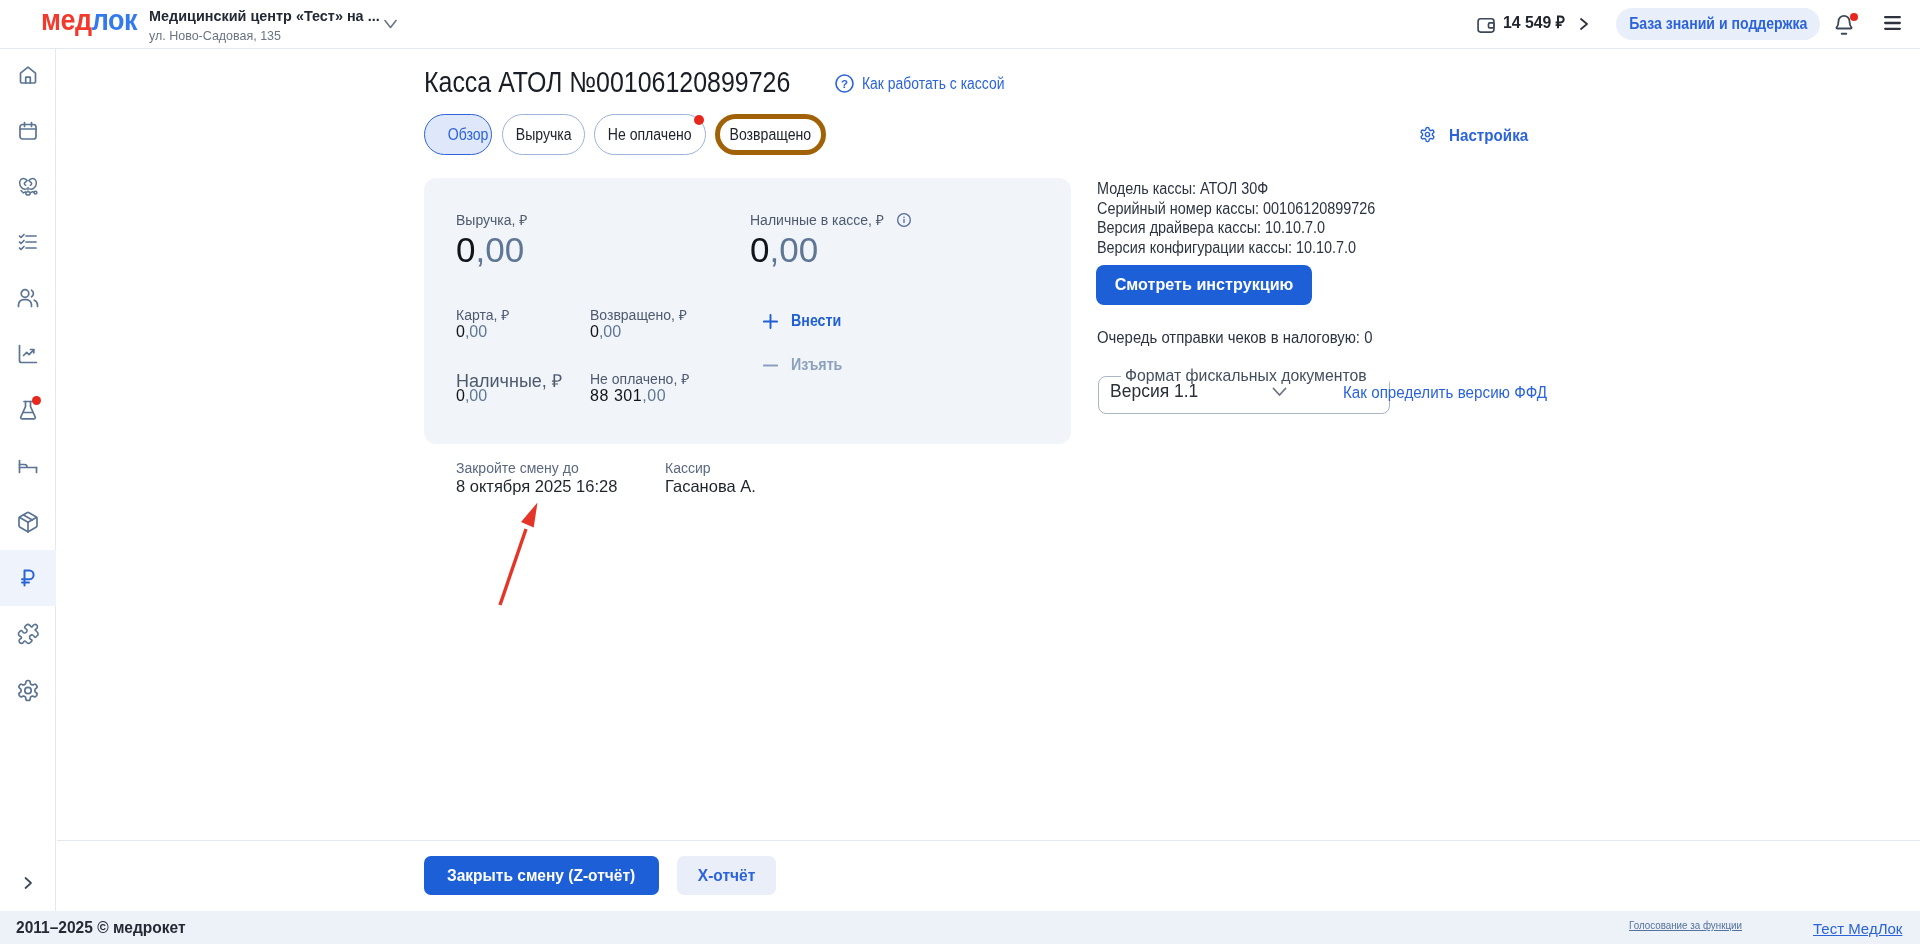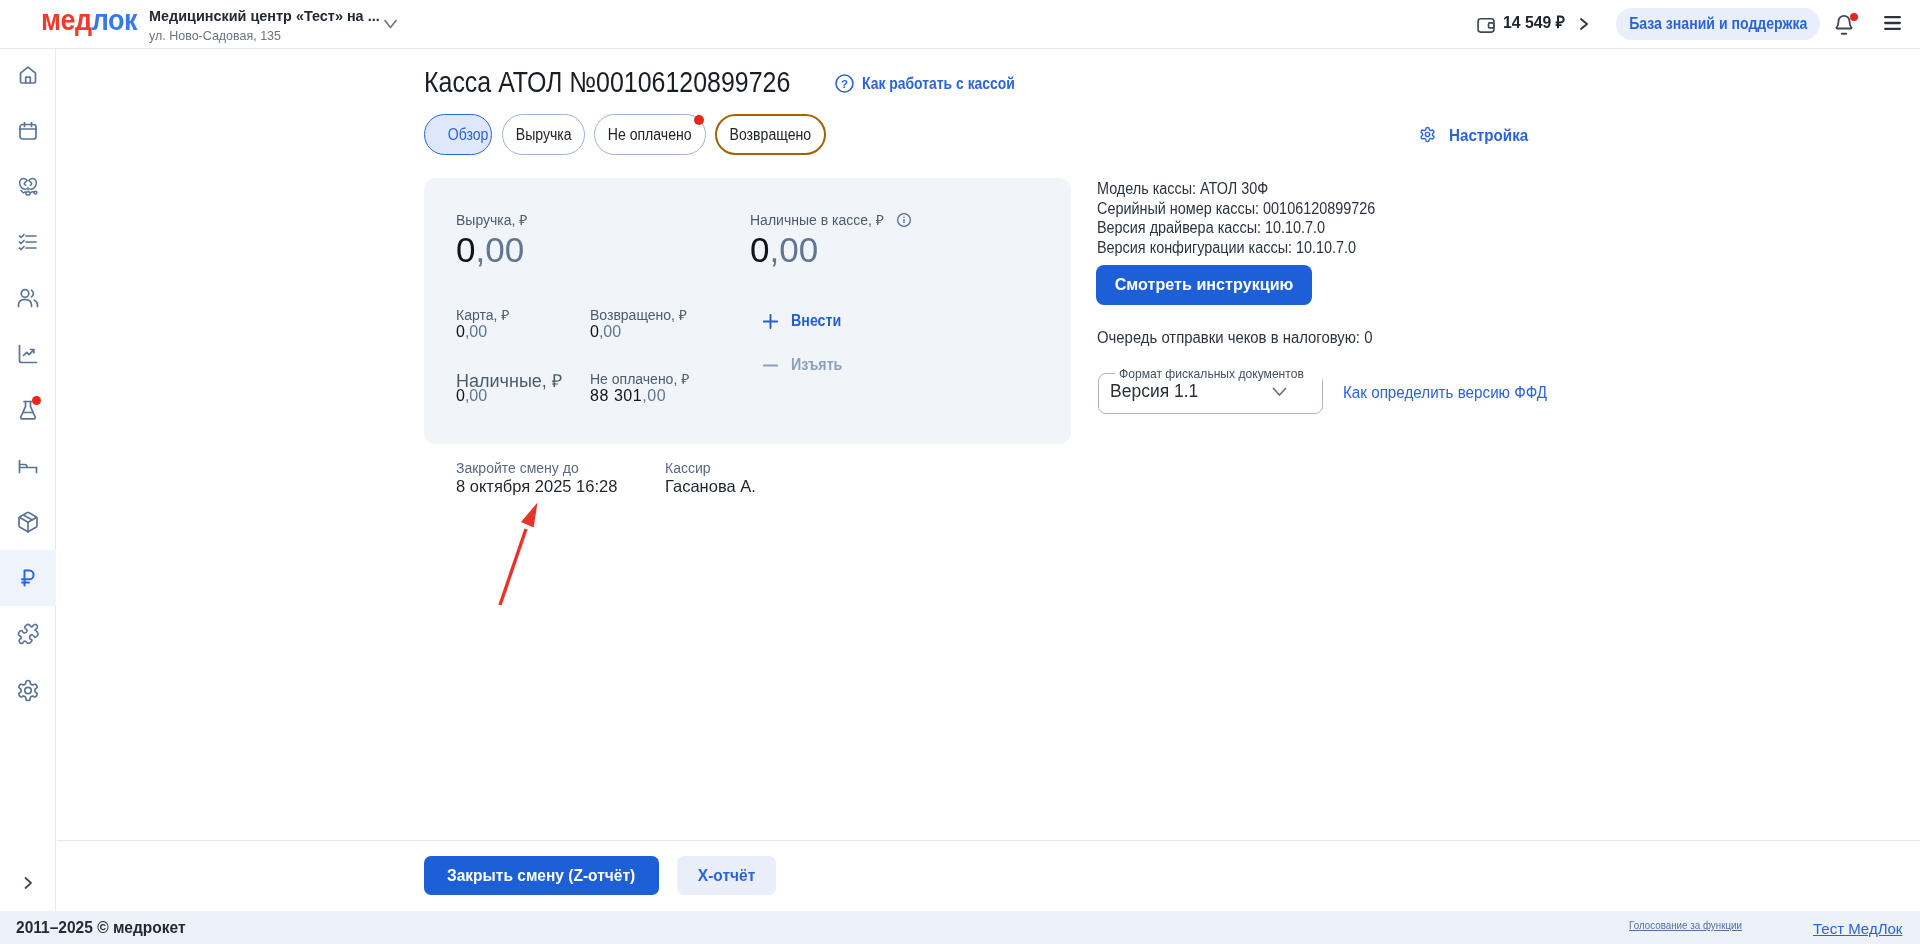--- a/index.html
+++ b/index.html
@@ -120,33 +120,33 @@
 <svg class="abs" style="left:21px;top:876px;z-index:5;" width="14" height="14" viewBox="0 0 14 14" fill="none" stroke="#3d4858" stroke-width="1.7" stroke-linecap="round" stroke-linejoin="round">
     <path d="M4.5 2 L10 7 L4.5 12"></path>
   </svg>
 
 <div class="abs" style="left:424px;top:68px;font-size:29px;font-weight:400;color:#191e26;line-height:1;"><span class="sx" style="transform:scaleX(0.86);">Касса АТОЛ №00106120899726</span></div>
 
 <svg class="abs" style="left:835px;top:74px;" width="19" height="19" viewBox="0 0 19 19" fill="none">
     <circle cx="9.5" cy="9.5" r="8.5" stroke="#2b63d9" stroke-width="1.6"></circle>
     <text x="9.5" y="13.5" text-anchor="middle" font-family="Liberation Sans, sans-serif" font-size="11.5" font-weight="700" fill="#2b63d9">?</text>
   </svg>
-<div class="abs" style="left:862px;top:76px;font-size:16px;font-weight:700;color:#2b63d9;line-height:1;"><span class="sx" style="transform:scaleX(0.87);">Как работать с кассой</span></div>
+<div class="abs" style="left:862px;top:76px;font-size:16px;font-weight:400;color:#2b63d9;line-height:1;"><span class="sx" style="transform:scaleX(0.87);">Как работать с кассой</span></div>
 
 <div class="abs" style="left:424px;top:114px;width:68px;height:41px;border:1.5px solid #2f63d9;background:#dfe8fa;border-radius:21px;display:flex;align-items:center;justify-content:flex-end;font-size:16px;color:#2b63d9;">
     <span style="display:inline-block;transform:scaleX(0.88);">Обзор</span>
   </div>
 <div class="abs" style="left:502px;top:114px;width:83px;height:41px;border:1px solid #9cb2d8;background:#fff;border-radius:21px;display:flex;align-items:center;justify-content:center;font-size:16px;color:#20242c;">
     <span style="display:inline-block;transform:scaleX(0.88);">Выручка</span>
   </div>
 <div class="abs" style="left:594px;top:114px;width:112px;height:41px;border:1px solid #9cb2d8;background:#fff;border-radius:21px;display:flex;align-items:center;justify-content:center;font-size:16px;color:#20242c;">
     <span style="display:inline-block;transform:scaleX(0.88);">Не оплачено</span>
   </div>
 <div class="abs" style="left:694px;top:115px;width:10px;height:10px;border-radius:50%;background:#e8271c;z-index:3;"></div>
-<div class="abs" style="left:715px;top:114px;width:111px;height:41px;border:2px solid #a16207;background:#fff;border-radius:21px;display:flex;align-items:center;justify-content:center;font-size:16px;color:#20242c;">
+<div class="abs" style="left:715px;top:114px;width:111px;height:41px;border:5px solid #a16207;background:#fff;border-radius:21px;display:flex;align-items:center;justify-content:center;font-size:16px;color:#20242c;">
     <span style="display:inline-block;transform:scaleX(0.88);">Возвращено</span>
   </div>
 
 <svg class="abs" style="left:1419px;top:126px;" width="17" height="17" viewBox="0 0 24 24" fill="none" stroke="#2b63d9" stroke-width="2" stroke-linecap="round" stroke-linejoin="round">
   <path d="M12.22 2h-.44a2 2 0 0 0-2 2v.18a2 2 0 0 1-1 1.73l-.43.25a2 2 0 0 1-2 0l-.15-.08a2 2 0 0 0-2.73.73l-.22.38a2 2 0 0 0 .73 2.73l.15.1a2 2 0 0 1 1 1.72v.51a2 2 0 0 1-1 1.74l-.15.09a2 2 0 0 0-.73 2.73l.22.38a2 2 0 0 0 2.73.73l.15-.08a2 2 0 0 1 2 0l.43.25a2 2 0 0 1 1 1.73V20a2 2 0 0 0 2 2h.44a2 2 0 0 0 2-2v-.18a2 2 0 0 1 1-1.73l.43-.25a2 2 0 0 1 2 0l.15.08a2 2 0 0 0 2.73-.73l.22-.39a2 2 0 0 0-.73-2.73l-.15-.08a2 2 0 0 1-1-1.74v-.5a2 2 0 0 1 1-1.74l.15-.09a2 2 0 0 0 .73-2.73l-.22-.38a2 2 0 0 0-2.73-.73l-.15.08a2 2 0 0 1-2 0l-.43-.25a2 2 0 0 1-1-1.73V4a2 2 0 0 0-2-2z"></path>
   <circle cx="12" cy="12" r="3"></circle>
 </svg>
 <div class="abs" style="left:1449px;top:127px;font-size:16.5px;font-weight:700;color:#2b63d9;line-height:1;"><span class="sx" style="transform:scaleX(0.92);">Настройка</span></div>
 
 <div class="abs" style="left:424px;top:178px;width:647px;height:266px;background:#f1f5fa;border-radius:12px;"></div>
@@ -189,21 +189,21 @@
   Версия конфигурации кассы: 10.10.7.0</span>
 </div>
 
 <div class="abs" style="left:1096px;top:265px;width:216px;height:40px;background:#1d5fd6;border-radius:8px;display:flex;align-items:center;justify-content:center;font-size:17px;font-weight:700;color:#fff;">
     <span style="display:inline-block;transform:scaleX(0.95);">Смотреть инструкцию</span>
   </div>
 
 <div class="abs" style="left:1097px;top:330px;font-size:16px;color:#2b3440;line-height:1;"><span class="sx" style="transform:scaleX(0.93);">Очередь отправки чеков в налоговую: 0</span></div>
 
 <fieldset class="abs" style="left:1098px;top:366px;width:204px;height:48px;border:1px solid #aab6c6;border-radius:8px;padding:0;">
-  <legend style="margin-left:16px;padding:0 4px;font-size:13px;color:#444f5e;white-space:nowrap;font-family:'Liberation Sans',sans-serif;"><span style="display:inline-block;transform:scaleX(0.93);transform-origin:0 50%;">Формат фискальных документов</span></legend>
+  <legend style="margin-left:22px;padding:0 4px;font-size:17px;color:#444f5e;white-space:nowrap;font-family:'Liberation Sans',sans-serif;"><span style="display:inline-block;transform:scaleX(0.93);transform-origin:0 50%;">Формат фискальных документов</span></legend>
 </fieldset>
 <div class="abs" style="left:1110px;top:383px;font-size:17.5px;color:#2a2f38;line-height:1;">Версия 1.1</div>
 <svg class="abs" style="left:1272px;top:387px;" width="15" height="10" viewBox="0 0 15 10" fill="none" stroke="#6b7582" stroke-width="1.8" stroke-linecap="round" stroke-linejoin="round">
     <path d="M1.5 1.5 L7.5 8 L13.5 1.5"></path>
   </svg>
 
 <div class="abs" style="left:1343px;top:385px;font-size:16px;color:#2b63d9;line-height:1;"><span class="sx" style="transform:scaleX(0.95);">Как определить версию ФФД</span></div>
 
 <div class="abs" style="left:456px;top:461px;font-size:14px;color:#5a6880;line-height:1;">Закройте смену до</div>
 <div class="abs" style="left:456px;top:478px;font-size:16.5px;color:#1e242c;line-height:1;">8 октября 2025 16:28</div>

